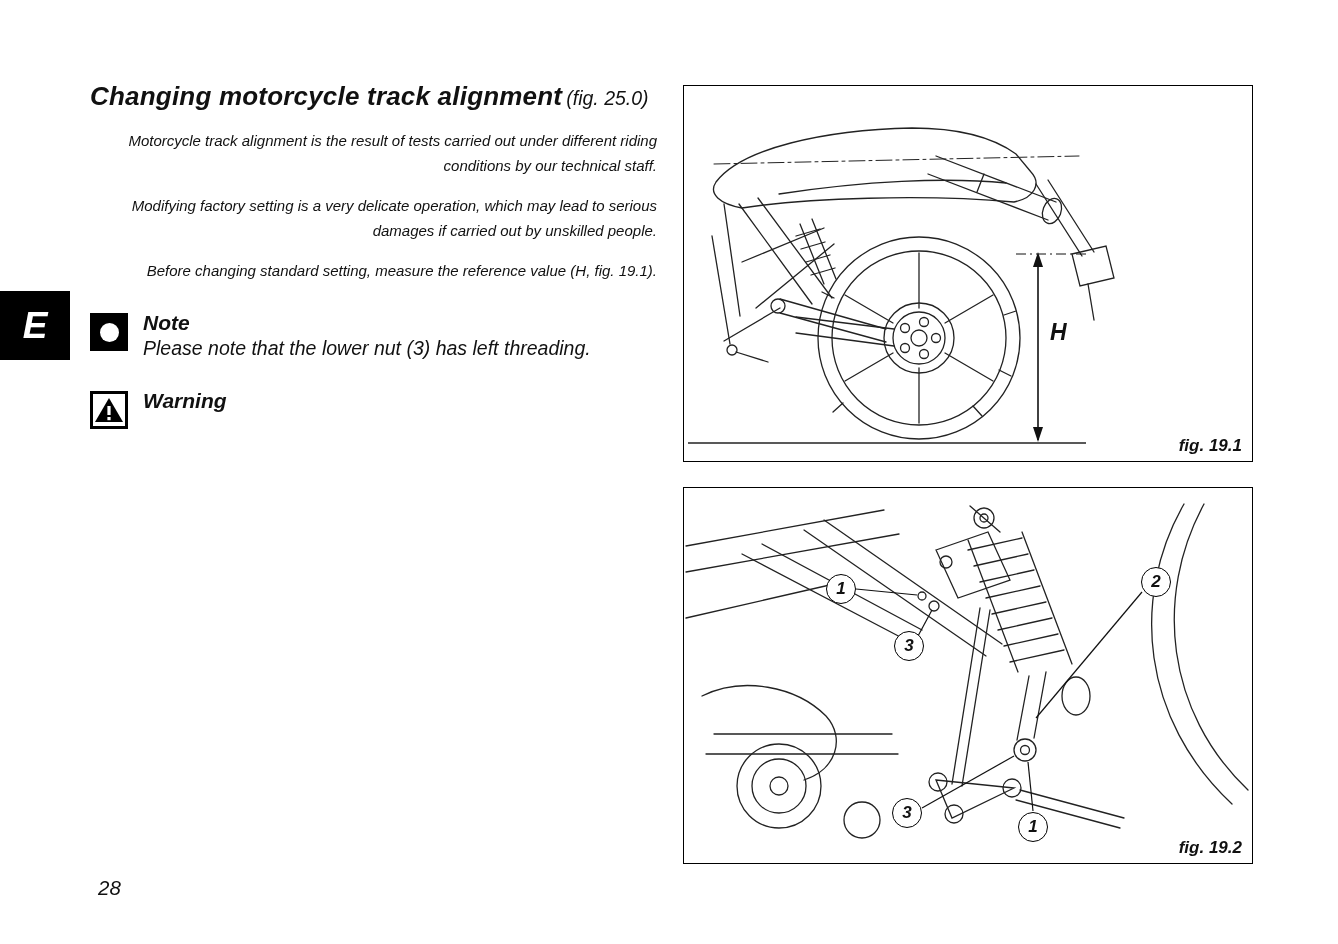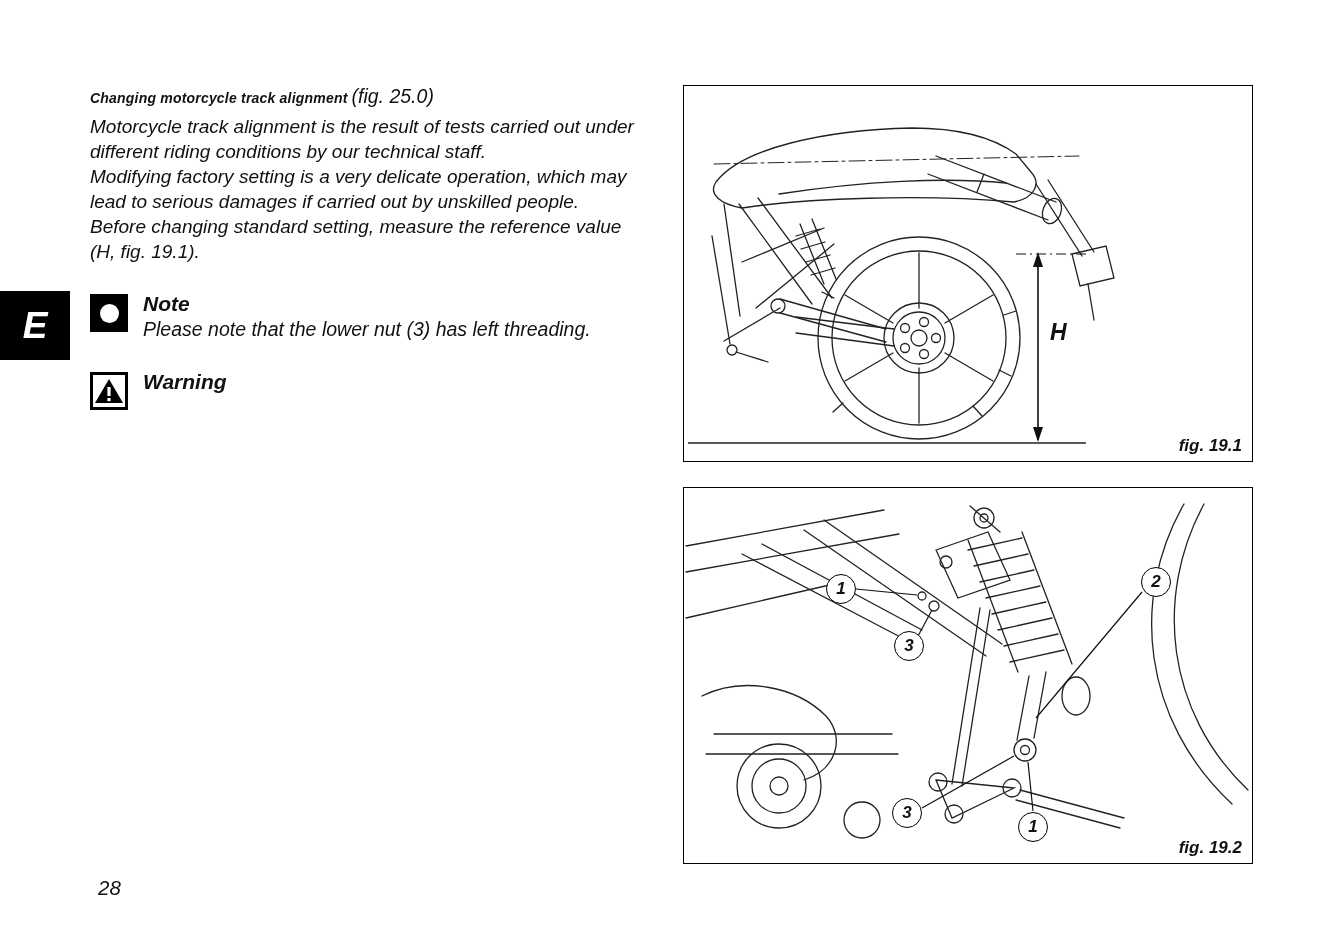--- a/index.html
+++ b/index.html
@@ -3,23 +3,23 @@
 <meta charset="utf-8">
 <style>
   html,body{margin:0;padding:0;}
   body{
     width:1338px;height:944px;background:#ffffff;position:relative;overflow:hidden;
     font-family:"Liberation Sans", sans-serif;font-style:italic;color:#111;
     -webkit-font-smoothing:antialiased;
   }
   .text-col{position:absolute;left:90px;top:83px;width:586px;}
   .heading-line{white-space:nowrap;margin-bottom:3px;line-height:26px;}
-  .heading{font-size:14px;font-weight:bold;letter-spacing:.2px;}
+  .heading{font-size:26px;font-weight:bold;letter-spacing:.2px;}
   .heading-ref{font-size:19.5px;font-weight:normal;margin-left:4px;}
-  .paras p{margin:0;font-size:19px;line-height:25px;max-width:552px;}
+  .paras p{margin:15px;font-size:15px;line-height:25px;max-width:552px;text-align:right;}
   .paras2{margin-top:24px;}
   .blk{margin-top:27px;font-size:19.5px;line-height:25px;}
   .blk-title{font-weight:bold;font-size:21px;line-height:26px;}
   .blk-text{margin:0;}
   .note-icon{float:left;width:38px;height:38px;margin:3px 15px 5px 0;background:#000;position:relative;}
   .note-icon::after{content:"";position:absolute;left:50%;top:50%;width:19px;height:19px;margin:-9.5px 0 0 -9.5px;background:#fff;border-radius:50%;}
   .warn-icon{float:left;width:38px;height:38px;margin:3px 15px 5px 0;}
   .edge-tab{
     position:absolute;left:0;top:291px;width:70px;height:69px;background:#000;color:#fff;
     display:flex;align-items:center;justify-content:center;

